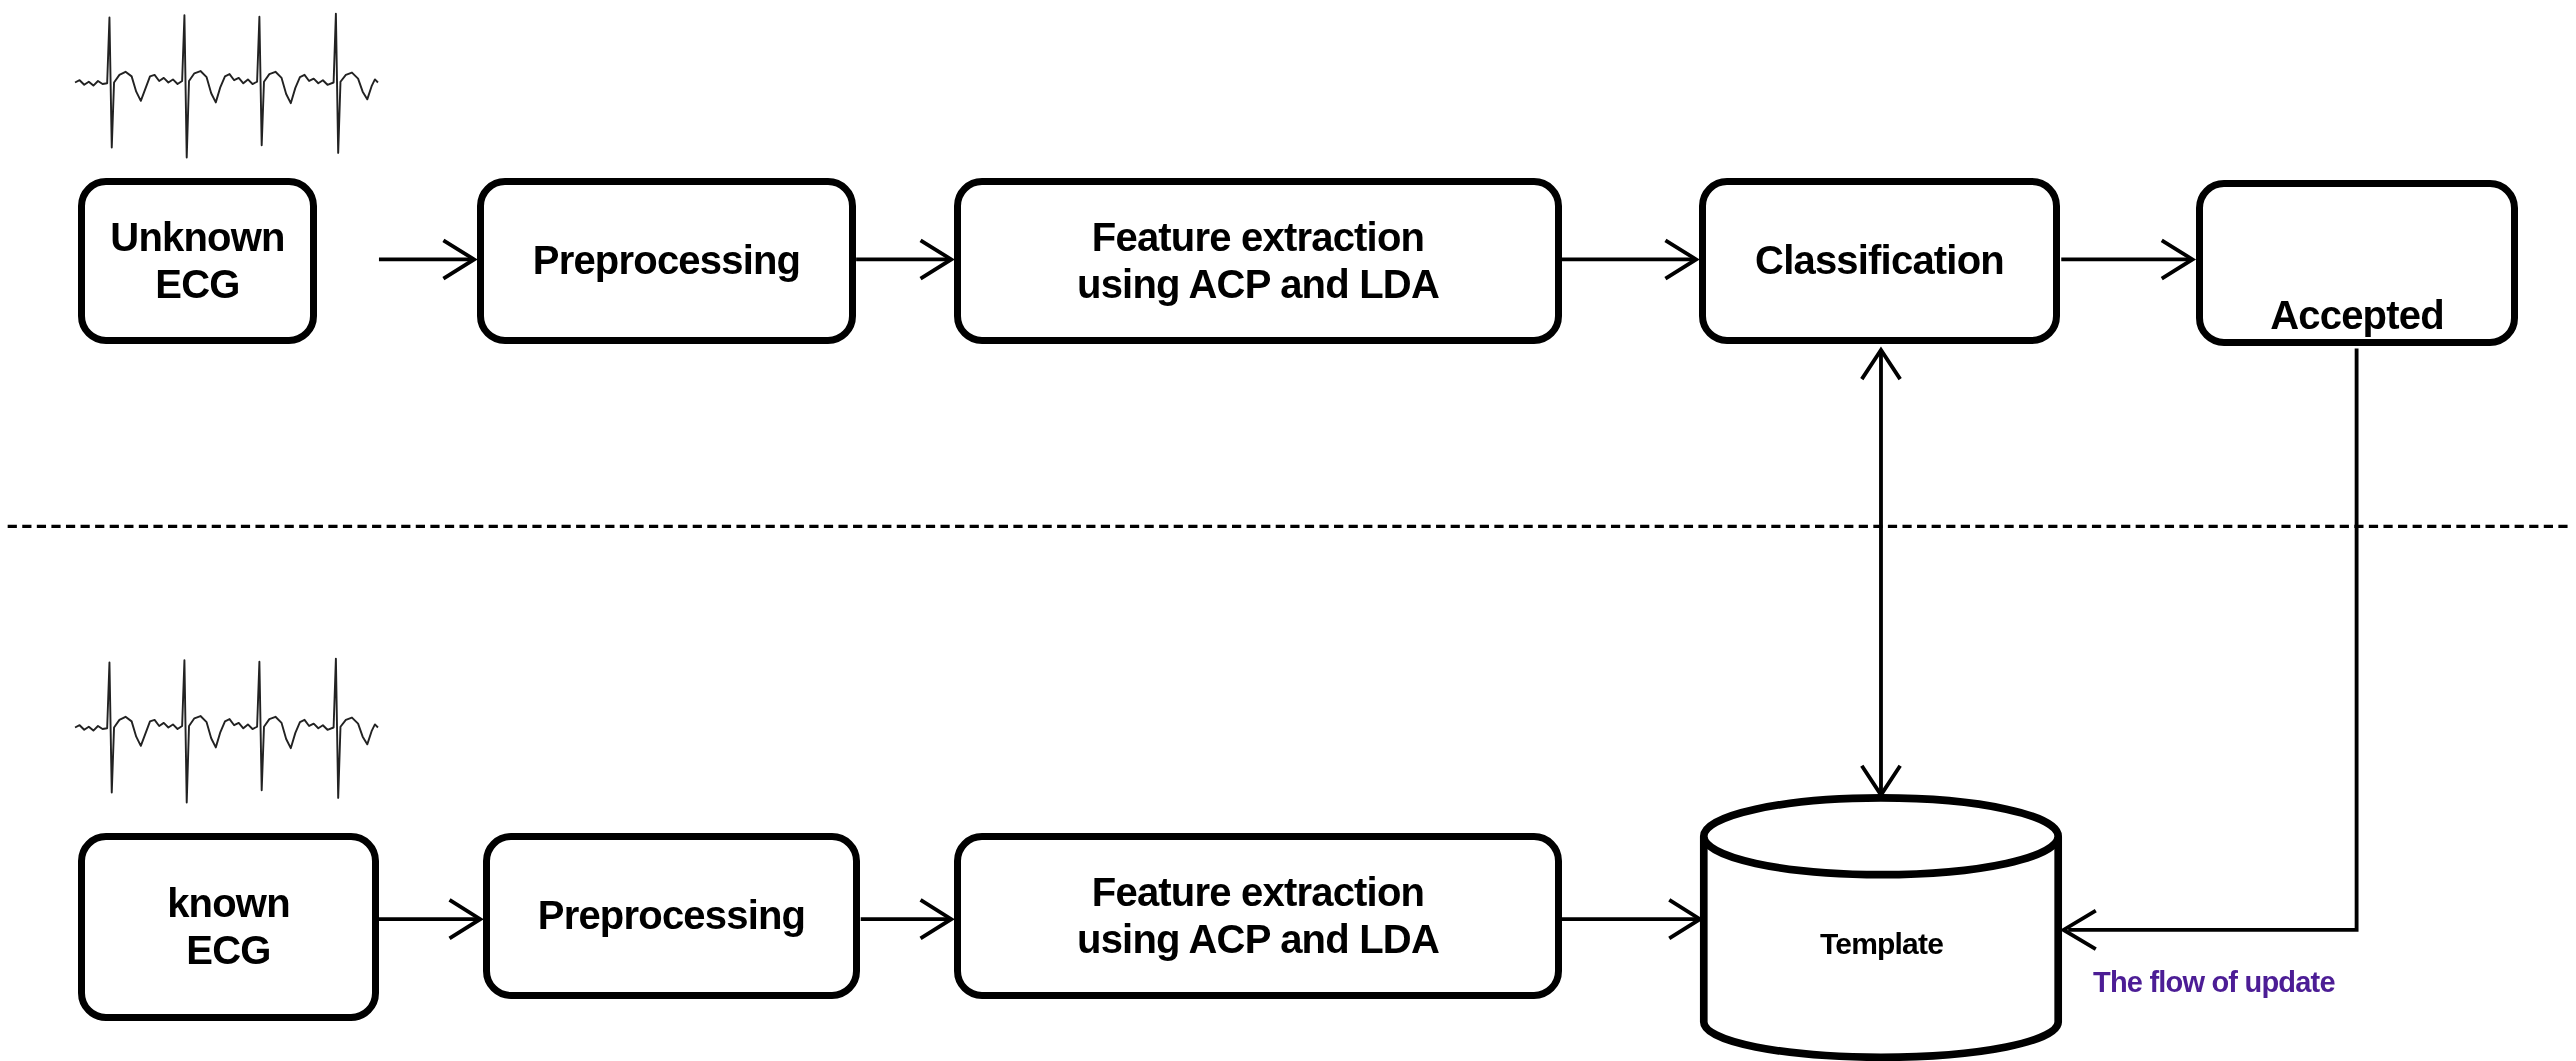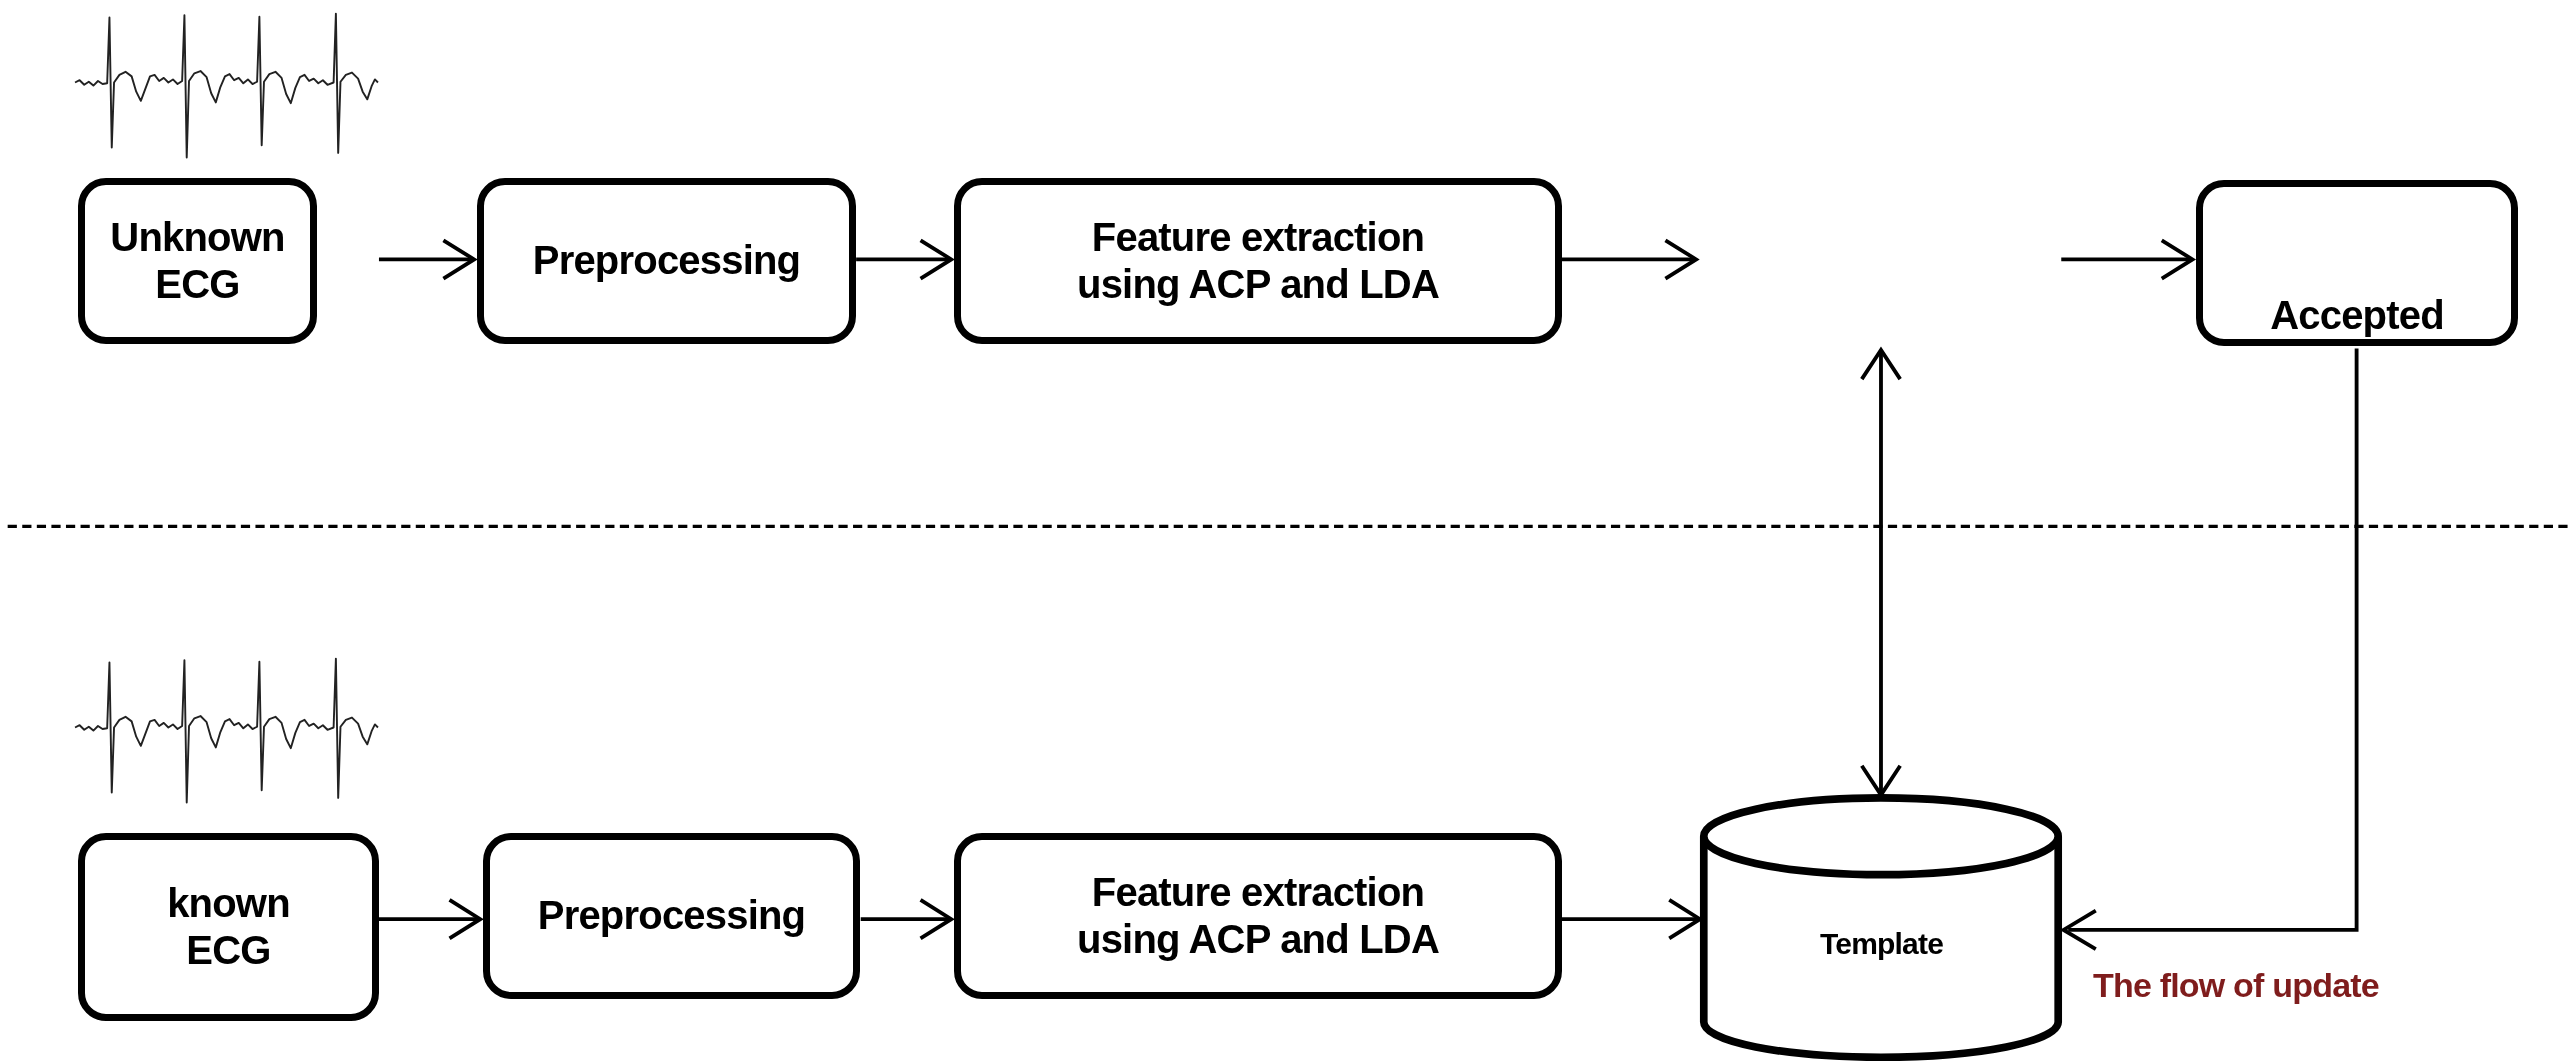--- a/index.html
+++ b/index.html
@@ -44,23 +44,23 @@
     position: absolute;
     font-size: 60px;
     font-weight: 700;
     color: #000000;
     letter-spacing: -1.5px;
     line-height: 1;
     white-space: nowrap;
   }
   .annotation-label {
     position: absolute;
-    font-size: 34px;
+    font-size: 29px;
     font-weight: 700;
-    color: #7f1d1d;
+    color: #4c1d95;
     letter-spacing: -0.8px;
     line-height: 1;
     white-space: nowrap;
   }
   .db-label {
     position: absolute;
     left: 1705px;
     top: 882px;
     width: 353px;
     height: 123px;
@@ -161,20 +161,23 @@
     <span class="node-label">Unknown
 ECG</span>
   </div>
   <div class="flow-node" style="left:477px; top:178px; width:379px; height:166px;">
     <span class="node-label">Preprocessing</span>
   </div>
   <div class="flow-node" style="left:954px; top:178px; width:608px; height:166px;">
     <span class="node-label">Feature extraction
 using ACP and LDA</span>
   </div>
+  <div class="flow-node" style="left:1699px; top:178px; width:361px; height:166px;">
+    <span class="node-label">Classification</span>
+  </div>
   <div class="flow-node" style="left:2196px; top:180px; width:322px; height:166px;align-items:flex-end;">
     <span class="node-label">Accepted</span>
   </div>
 
 
   <div class="flow-node" style="left:78px; top:833px; width:301px; height:188px;">
     <span class="node-label">known
 ECG</span>
   </div>
   <div class="flow-node" style="left:483px; top:833px; width:377px; height:166px;">

